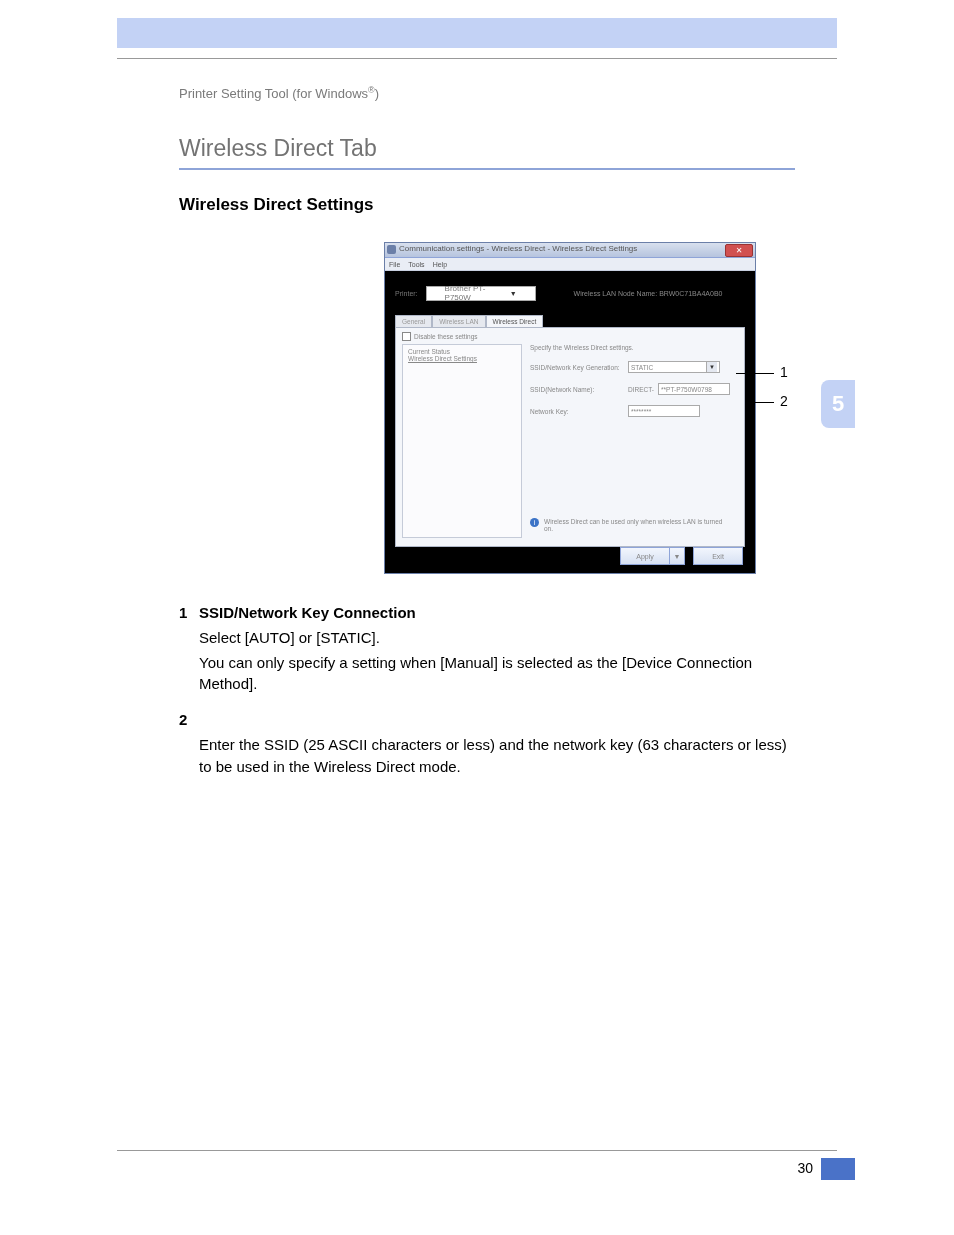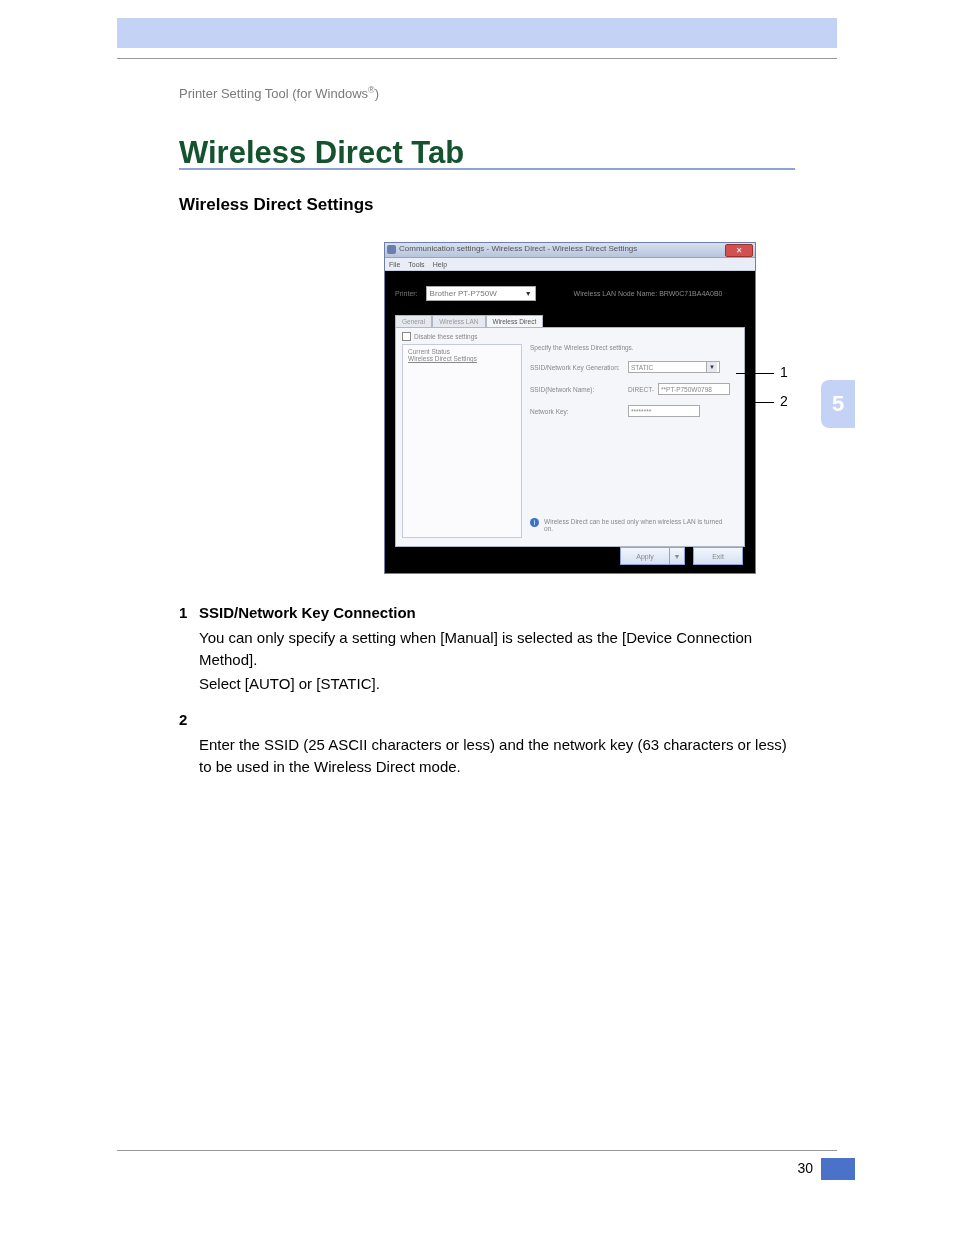--- a/index.html
+++ b/index.html
@@ -1,37 +1,37 @@
 <!DOCTYPE html>
 <html><head>
 <meta charset="utf-8">
 <style>
 html,body{margin:0;padding:0;background:#fff;font-family:Arial,Helvetica,sans-serif;color:#000}
 .page{width:756px;height:1235px;position:relative;margin:0 auto;box-sizing:border-box}
 .top-bar{position:absolute;left:18px;right:18px;top:18px;height:30px;background:#c3d2f5}
 .header-rule{position:absolute;left:18px;right:18px;top:58px;border-top:1px solid #999}
 .breadcrumb{position:absolute;left:80px;top:85px;font-size:13px;color:#7a7a7a}
 .breadcrumb sup{font-size:9px}
-.page-title{position:absolute;left:80px;top:135px;font-size:31px;font-weight:bold;color:#14532d}
+.page-title{position:absolute;left:80px;top:135px;font-size:23px;font-weight:normal;color:#737373}
 .title-rule{position:absolute;left:80px;right:60px;top:168px;border-top:2px solid #8ea4d8}
 .subheading{position:absolute;left:80px;top:195px;font-size:17px;font-weight:bold;color:#000}
 .chapter-tab{position:absolute;right:0;top:380px;width:34px;height:48px;background:#c3d2f5;border-top-left-radius:8px;border-bottom-left-radius:8px;display:flex;align-items:center;justify-content:center;color:#fff;font-size:22px;font-weight:bold}
 .page-num-box{position:absolute;right:0;top:1158px;width:34px;height:22px;background:#4a72c8}
 .page-num{position:absolute;right:42px;top:1160px;font-size:14px;font-weight:normal}
 .footer-rule{position:absolute;left:18px;right:18px;top:1150px;border-top:1px solid #999}
 
 .figure{position:absolute;left:285px;top:242px;width:380px;height:334px}
 .win{position:absolute;left:0;top:0;width:370px;height:330px;background:#000000;border:1px solid #6b7fa8;font-size:8px;color:#444}
 .titlebar{height:14px;background:linear-gradient(#d8e0ee,#b6c4de);border-bottom:1px solid #8ea4d8;position:relative}
 .titlebar-text{position:absolute;left:14px;top:1px;font-size:8px;color:#555;filter:blur(0.4px)}
 .titlebar-icon{position:absolute;left:2px;top:2px;width:9px;height:9px;background:#6b7fa8;border-radius:2px}
 .close-btn{position:absolute;right:2px;top:1px;width:26px;height:11px;background:#d15050;border:1px solid #933;border-radius:2px;display:flex;align-items:center;justify-content:center;color:#fff;font-size:8px;line-height:1}
 .menubar{height:12px;background:#e9edf5;border-bottom:1px solid #c8d0e0;padding-left:4px;font-size:7px;color:#555;display:flex;gap:8px;align-items:center;filter:blur(0.4px)}
 .toolbar{height:32px;padding:6px 10px;display:flex;align-items:center;gap:8px;font-size:7px;color:#777}
-.printer-select{width:110px;height:15px;background:#fff;border:1px solid #aaa;font-size:8px;padding:1px 3px;box-sizing:border-box;display:flex;align-items:center;justify-content:space-between}
+.printer-select{width:110px;height:15px;background:#fff;border:1px solid #aaa;font-size:8px;padding:1px 18px;box-sizing:border-box;display:flex;align-items:center;justify-content:space-between}
 .printer-select .chev{font-size:7px;color:#333}
 .node-name{filter:blur(0.7px);color:#888}
 .tabs{display:flex;gap:0;margin-left:10px;font-size:6.5px}
 .tab{border:1px solid #b0b8c8;border-bottom:none;padding:2px 6px;background:#e6e9ef;color:#999;filter:blur(0.5px)}
 .tab.active{background:#f4f6fa;color:#555;filter:blur(0.4px)}
 .panel{margin:0 10px 10px 10px;height:218px;background:#f4f6fa;border:1px solid #b0b8c8;position:relative}
 .disable-check{position:absolute;top:4px;left:6px;font-size:6.5px;color:#888;filter:blur(0.5px);display:flex;align-items:center;gap:3px}
 .disable-check .box{width:7px;height:7px;border:1px solid #888;background:#fff}
 .left-tree{position:absolute;top:16px;left:6px;width:120px;height:194px;border:1px solid #c5cbd8;background:#fbfbfd;padding:3px 5px;box-sizing:border-box;font-size:6.5px;color:#888;filter:blur(0.5px)}
 .right-area{position:absolute;top:16px;left:134px;right:6px;height:194px;font-size:6.5px;color:#888}
@@ -157,22 +157,22 @@
       <div class="line1" style="left:368px;top:148px;width:0;height:24px;border-left:1px solid #000;border-top:none"></div>
       <div class="num" style="left:396px;top:151px">2</div>
     </div>
   </div>
 
   <div class="body-text">
     <div class="item">
       <div class="n">1</div>
       <div class="t">SSID/Network Key Connection</div>
     </div>
+    <div class="desc">Select [AUTO] or [STATIC].</div>
     <div class="desc">You can only specify a setting when  [Manual] is selected as the [Device Connection Method].</div>
-    <div class="desc">Select [AUTO] or [STATIC].</div>
     <div class="spacer"></div>
     <div class="item">
       <div class="n">2</div>
     </div>
     <div class="desc">Enter the SSID (25 ASCII characters or less) and the network key (63 characters or less) to be used in the Wireless Direct mode.</div>
   </div>
 
   <div class="footer-rule"></div>
   <div class="page-num">30</div>
   <div class="page-num-box"></div>

